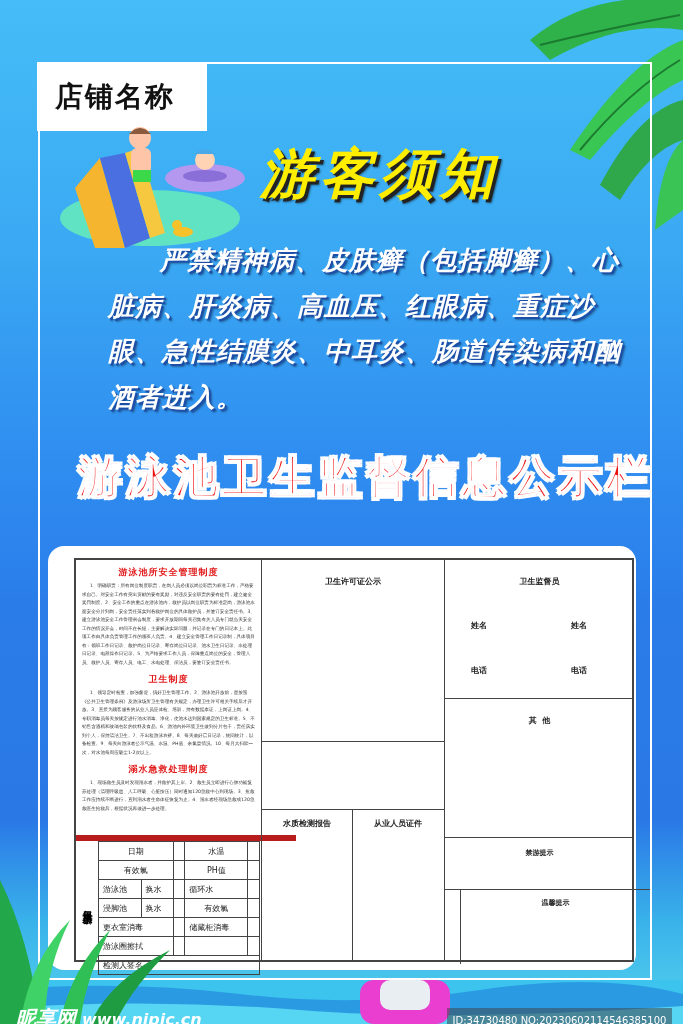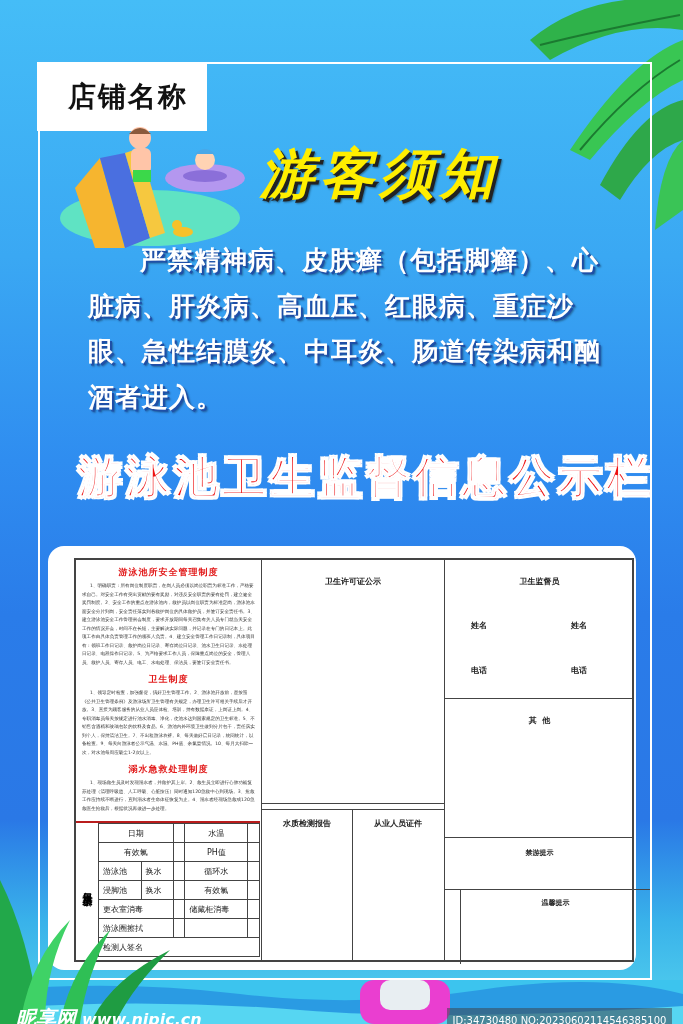--- a/index.html
+++ b/index.html
@@ -1,37 +1,37 @@
 <!DOCTYPE html>
 <html><head>
 <meta charset="utf-8">
 <style>
   html,body{margin:0;padding:0;}
   body{width:683px;height:1024px;position:relative;overflow:hidden;font-family:"DejaVu Sans","Liberation Sans",sans-serif;
     background:linear-gradient(180deg,#45bdf7 0%,#3aa8f3 25%,#2f8df0 45%,#2a7ce9 60%,#2a78e6 80%,#39b2ea 90%,#56d4ee 100%);}
   .frame{position:absolute;left:38px;top:62px;width:614px;height:918px;border:2px solid #fff;box-sizing:border-box;}
-  .store{position:absolute;left:37px;top:62px;width:170px;height:69px;background:#fff;display:flex;align-items:center;padding-left:31px;box-sizing:border-box;
+  .store{position:absolute;left:37px;top:62px;width:170px;height:69px;background:#fff;display:flex;align-items:center;padding-left:18px;box-sizing:border-box;
     font-size:28px;font-weight:bold;color:#111;letter-spacing:2px;}
   
   .leaf{position:absolute;}
   
   .illus{position:absolute;left:55px;top:108px;width:200px;height:145px;}
   .title{position:absolute;left:260px;top:138px;font-size:54px;font-weight:bold;font-style:italic;color:#ffee00;letter-spacing:6px;
     text-shadow:3px 3px 0 #222,4px 4px 2px rgba(0,0,0,.4);}
-  .notice{position:absolute;left:88px;top:238px;width:530px;font-size:26px;font-weight:bold;color:#fff;line-height:45.5px;
+  .notice{position:absolute;left:108px;top:238px;width:530px;font-size:26px;font-weight:bold;font-style:italic;color:#fff;line-height:45.5px;
     text-shadow:2px 2px 0 #1e4fa8,3px 3px 2px rgba(0,0,0,.35);text-indent:52px;letter-spacing:1px;}
   .redtitle{position:absolute;left:78px;top:448px;font-size:44px;font-weight:bold;color:#ee1111;letter-spacing:4px;
     -webkit-text-stroke:1px #fff;text-shadow:0 0 3px #fff,2px 2px 0 #fff,-2px -2px 0 #fff,2px -2px 0 #fff,-2px 2px 0 #fff;}
   .card{position:absolute;left:48px;top:546px;width:588px;height:424px;background:#fff;border-radius:16px;}
   .tbl{position:absolute;left:66px;top:558px;width:560px;height:404px;border:2px solid #444;box-sizing:border-box;margin-left:8px;}
   .cell{position:absolute;box-sizing:border-box;border:1px solid #444;}
   .hd{font-size:8px;font-weight:bold;color:#222;text-align:center;}
   .rules h4{margin:6px 0 3px;font-size:9px;color:#e21a1a;text-align:center;letter-spacing:1px;}
   .rules p{margin:0 6px;font-size:4.6px;line-height:8.5px;color:#333;text-indent:8px;}
-  .wq{position:absolute;left:0;top:261px;width:184px;height:127px;border-top:2px solid #b91c1c;}
+  .wq{position:absolute;left:0;top:275px;width:184px;height:127px;border-top:6px solid #b91c1c;padding-left:36px;}
   .wq table{border-collapse:collapse;position:absolute;left:22px;top:0;width:162px;height:127px;font-size:8px;color:#222;}
   .wq td{border:1px solid #444;padding:0 4px;height:18px;}
   .wq .vlabel{position:absolute;left:0;top:0;width:22px;height:127px;display:flex;align-items:center;justify-content:center;
     font-size:10px;font-weight:bold;writing-mode:vertical-rl;letter-spacing:1px;}
   .bottom{position:absolute;left:0;top:980px;width:683px;height:44px;}
   .wm{position:absolute;left:16px;top:1005px;font-size:20px;font-weight:bold;font-style:italic;color:#fff;}
   .wm span{font-size:16px;margin-left:6px;}
   .idbar{position:absolute;left:447px;top:1010px;width:225px;height:28px;background:rgba(60,70,80,.55);color:#fff;font-size:10px;
     display:flex;align-items:center;justify-content:center;top:1008px;height:24px;}
 </style>
@@ -97,21 +97,21 @@
       <tr>
         <td colspan="2" style="text-align:center">有效氯</td>
         <td></td>
         <td style="text-align:center">PH值</td>
         <td></td>
       </tr>
       <tr>
         <td>游泳池</td>
         <td>换水</td>
         <td></td>
-        <td style="text-align:center">循环水</td>
+        <td style="">循环水</td>
         <td></td>
       </tr>
       <tr>
         <td>浸脚池</td>
         <td>换水</td>
         <td></td>
         <td style="text-align:center">有效氯</td>
         <td></td>
       </tr>
       <tr>
@@ -126,21 +126,21 @@
         <td></td>
         <td></td>
       </tr>
       <tr>
         <td colspan="5">检测人签名</td>
       </tr>
     </tbody>
       </table>
   </div>
 
-  <div class="cell" style="left:185px;top:0;width:184px;height:244px;border-width:0 1px 1px 1px;">
+  <div class="cell" style="left:185px;top:0;width:184px;height:182px;border-width:0 1px 1px 1px;">
     <div class="hd" style="margin-top:16px">卫生许可证公示</div>
   </div>
   <div class="cell" style="left:276px;top:249px;width:93px;height:153px;border-width:1px 1px 0 0;">
     <div class="hd" style="margin-top:8px">从业人员证件</div>
   </div>
   <div class="cell" style="left:185px;top:249px;width:92px;height:153px;border-width:1px 1px 0 1px;">
     <div class="hd" style="margin-top:8px">水质检测报告</div>
   </div>
 
   <div class="cell" style="left:368px;top:0;width:190px;height:139px;border-width:0 0 1px 1px;">

